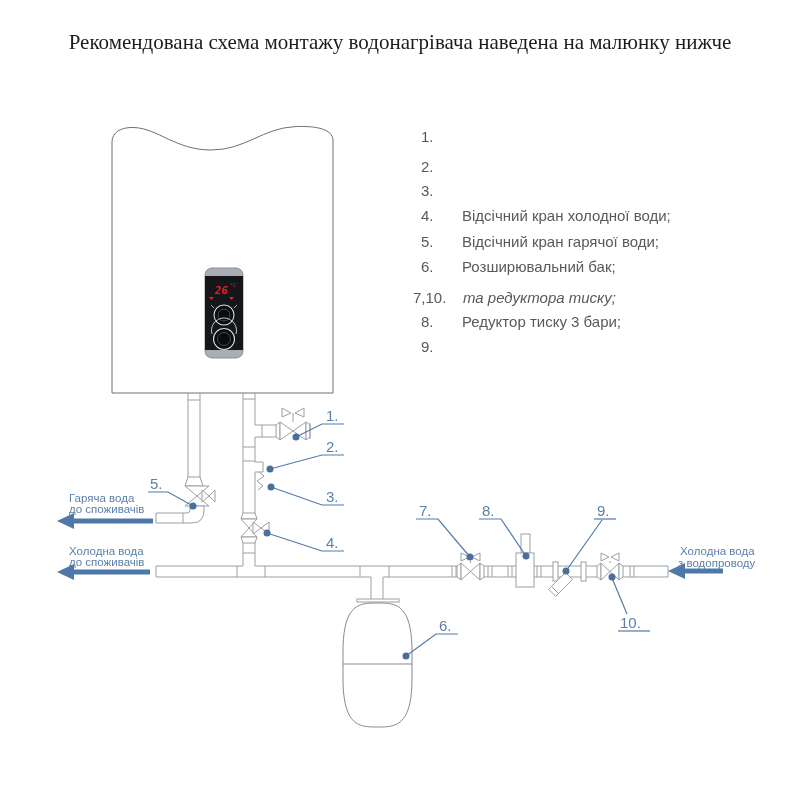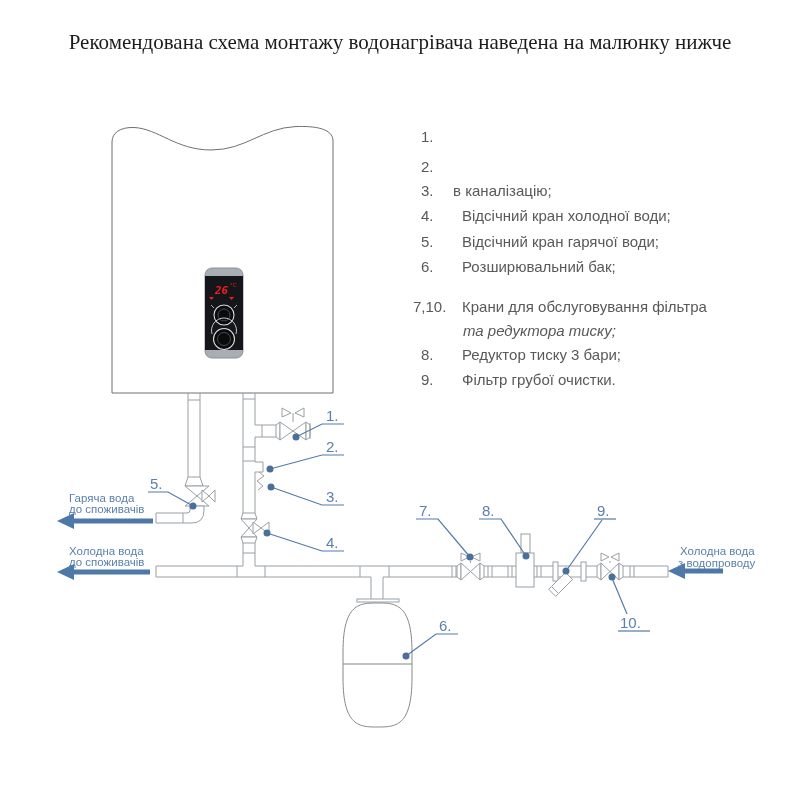--- a/index.html
+++ b/index.html
@@ -14,21 +14,21 @@
   .lrow{display:flex;}
   .num{flex:none;width:41px;padding-left:8px;}
   .txt{flex:1;}
   .l2{display:block;}
   .r1{margin-top:2px;}
   .r2{margin-top:6px;} .r2 .l2{margin-left:-14px;}
   .r3{margin-top:0px;} .r3 .l2{margin-left:-9px;}
   .r4{margin-top:1px;}
   .r5{margin-top:2px;}
   .r6{margin-top:1px;}
-  .r7{margin-top:16px;} .r7 .num{padding-left:0;width:49px;} .r7 .l2{margin-left:1px;font-style:italic;}
+  .r7{margin-top:7px;} .r7 .num{padding-left:0;width:49px;} .r7 .l2{margin-left:1px;font-style:italic;}
   .r8{margin-top:0px;}
   .r9{margin-top:1px;}
   
   .pipe{stroke:#9aa0a4;stroke-width:1;fill:none;}
   .pipef{stroke:#9aa0a4;stroke-width:1;fill:#ffffff;}
   .heater{stroke:#6e7073;stroke-width:1;fill:#ffffff;}
   .tank{stroke:#85878a;stroke-width:1;fill:#ffffff;}
   .lead{stroke:#527aa8;stroke-width:1.2;fill:none;}
   .dot{fill:#4a6f9b;}
   .callout{font-family:"Liberation Sans",sans-serif;font-size:15px;fill:#5b80ab;}
@@ -275,41 +275,40 @@
 
   <div id="legend">
     <div class="lrow r1">
       <span class="num">1.</span>
     </div>
     <div class="lrow r2">
       <span class="num">2.</span>
     </div>
     <div class="lrow r3">
       <span class="num">3.</span>
-      <span class="txt"><span class="l2">в каналізацію;</span></span>
+      <span class="txt"></span>
     </div>
     <div class="lrow r4">
       <span class="num">4.</span>
       <span class="txt"><span class="l1">Відсічний кран холодної води;</span></span>
     </div>
     <div class="lrow r5">
       <span class="num">5.</span>
       <span class="txt"><span class="l1">Відсічний кран гарячої води;</span></span>
     </div>
     <div class="lrow r6">
       <span class="num">6.</span>
       <span class="txt"><span class="l1">Розширювальний бак;</span></span>
     </div>
     <div class="lrow r7">
       <span class="num">7,10.</span>
-      <span class="txt"><span class="l1">Крани для обслуговування фільтра</span><span class="l2">та редуктора тиску;</span></span>
+      <span class="txt"><span class="l2">та редуктора тиску;</span></span>
     </div>
     <div class="lrow r8">
       <span class="num">8.</span>
       <span class="txt"><span class="l1">Редуктор тиску 3 бари;</span></span>
     </div>
     <div class="lrow r9">
       <span class="num">9.</span>
-      <span class="txt"><span class="l1">Фільтр грубої очистки.</span></span>
     </div>
   </div>
 
 </div>
 
 </body></html>

